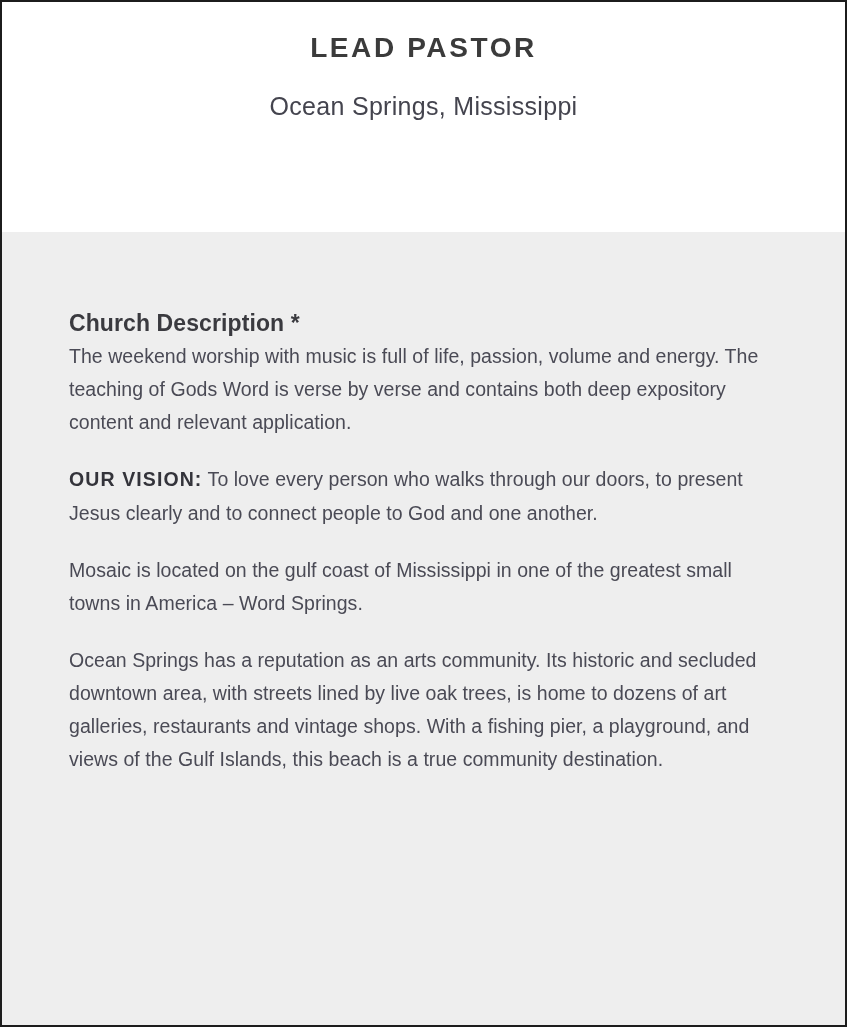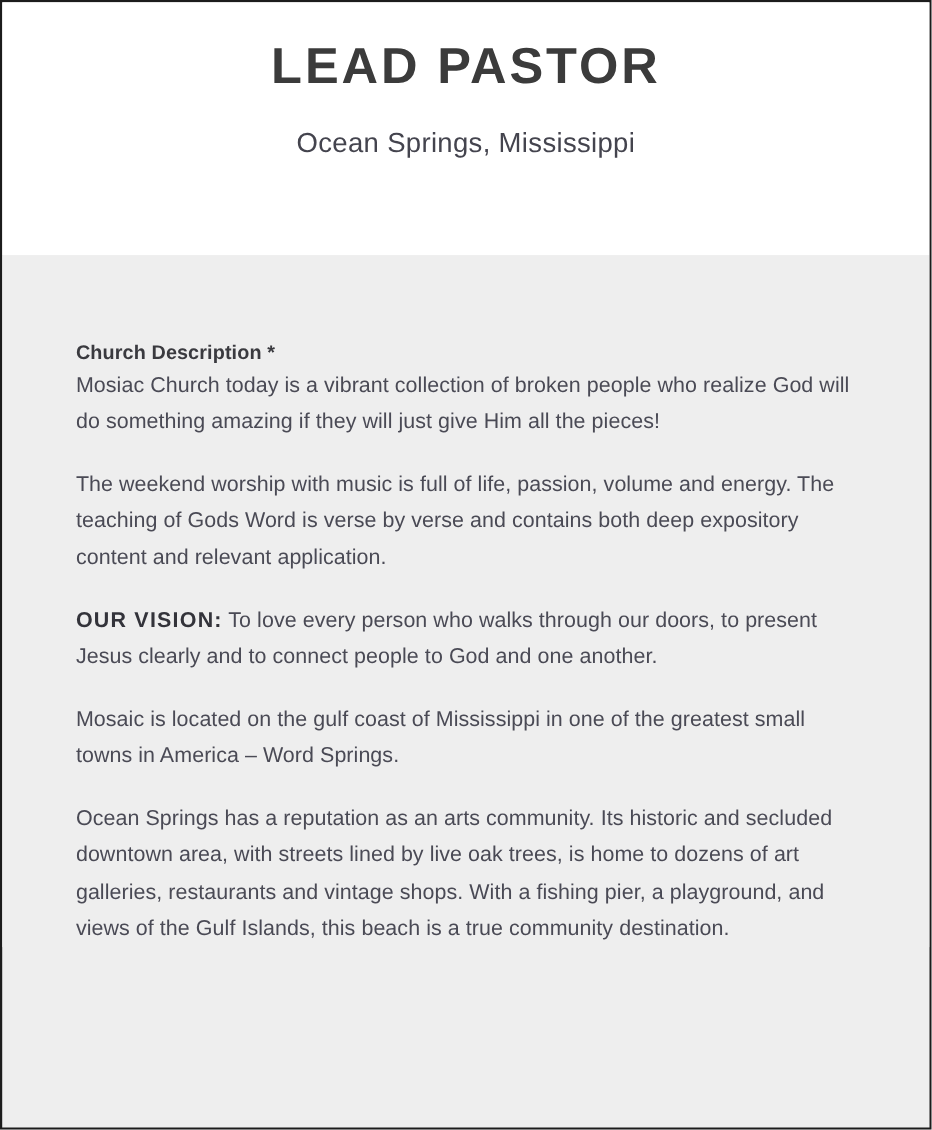--- a/index.html
+++ b/index.html
@@ -27,21 +27,21 @@
   .header {
     background: #ffffff;
     height: 230px;
     box-sizing: border-box;
     padding-top: 28px;
     text-align: center;
   }
   .header-title {
     font-family: "Liberation Sans", sans-serif;
     font-weight: 700;
-    font-size: 46px;
+    font-size: 28px;
     line-height: 1.30;
     letter-spacing: 2.6px;
     color: #3b3b3b;
     text-transform: uppercase;
     margin: 0;
     padding: 0;
   }
   .header-title .line {
     display: block;
   }
@@ -58,21 +58,21 @@
   
   .body-area {
     background: #eeeeee;
     padding: 78px 60px 0 67px;
     box-sizing: border-box;
   }
 
   .field-label {
     font-family: "Liberation Sans", sans-serif;
     font-weight: 700;
-    font-size: 18px;
+    font-size: 23px;
     color: #3a3a3f;
     letter-spacing: 0.1px;
     margin: 0 0 3px 0;
   }
 
   .paragraph {
     font-family: "Liberation Sans", sans-serif;
     font-weight: 400;
     font-size: 19.5px;
     line-height: 1.70;
@@ -103,23 +103,20 @@
     <h1 class="header-title">
       <span class="line">LEAD PASTOR</span>
     </h1>
     <p class="header-subtitle">Ocean Springs, Mississippi</p>
   </div>
 
   <div class="body-area">
 
     <p class="field-label">Church Description *</p>
 
-    <p class="paragraph tight">
-      <span>Mosiac Church today is a vibrant collection of broken people who realize God will do something amazing if they will just give Him all the pieces!</span>
-    </p>
 
     <p class="paragraph">
       <span>The weekend worship with music is full of life, passion, volume and energy. The teaching of Gods Word is verse by verse and contains both deep expository content and relevant application.</span>
     </p>
 
     <p class="paragraph">
       <span class="lead">OUR VISION:</span> <span>To love every person who walks through our doors, to present Jesus clearly and to connect people to God and one another.</span>
     </p>
 
 

